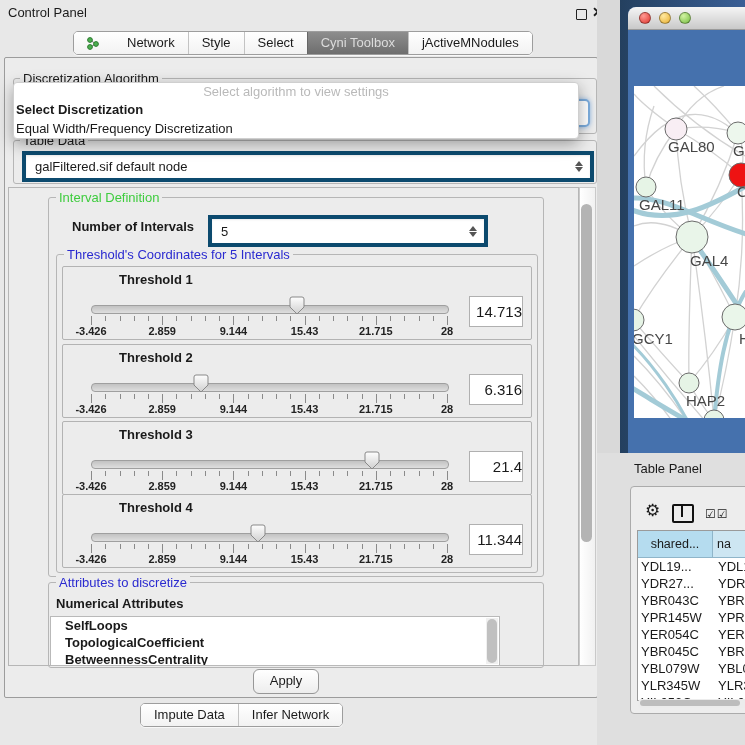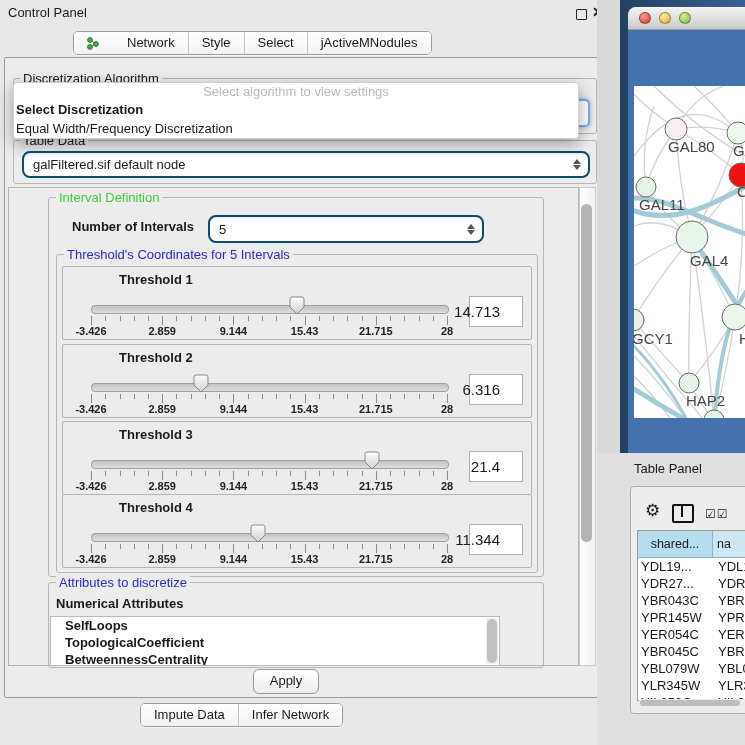--- a/index.html
+++ b/index.html
@@ -31,21 +31,21 @@
   
   .focus-combo{left:450px;top:99px;width:136px;height:24px;background:#fff;border-radius:5px;
                border:2px solid #7cacdc;box-shadow:0 0 5px #8ab4e2;z-index:3;}
   .popup{left:13px;top:82px;width:564px;height:55px;background:#fff;border:1px solid #cfcfcf;
          border-radius:4px;box-shadow:0 5px 16px rgba(0,0,0,.35);z-index:5;}
   .popup .ph{height:17px;line-height:17px;text-align:center;color:#b9b9b9;}
   .popup .it{height:19px;line-height:19px;padding-left:2px;}
   .popup .it.b{font-weight:bold;}
 
   
-  .combo{background:#fff;border:2px solid #0c4a6e;border-radius:8px;display:flex;
+  .combo{background:#fff;border:4px solid #0c4a6e;border-radius:0;display:flex;
          align-items:center;box-shadow:inset 0 1px 2px rgba(0,0,0,.08);}
   .combo .txt{flex:1;padding-left:9px;overflow:hidden;white-space:nowrap;}
   .spin{width:9px;margin-right:7px;display:flex;flex-direction:column;align-items:center;gap:1px;}
   .spin i{width:0;height:0;border-left:4px solid transparent;border-right:4px solid transparent;}
   .spin .up{border-bottom:5px solid #555;} .spin .dn{border-top:5px solid #555;}
 
   
   .vscroll{background:linear-gradient(90deg,#ffffff,#f1f1f1);border:1px solid #c9c9c9;}
   .vthumb{position:absolute;left:1px;width:11px;background:#b4b4b4;border-radius:6px;}
   .hscroll{background:#ececec;border-radius:4px;}
@@ -57,21 +57,21 @@
   .thr-title{position:absolute;left:8px;top:5px;font-weight:bold;margin-left:48px;}
   .slider{position:absolute;left:0;top:0;width:400px;height:72px;}
   .track{position:absolute;left:28px;top:38px;width:356px;height:7px;background:linear-gradient(#c2c2c2,#dedede);
          border:1px solid #9f9f9f;border-radius:4px;}
   .tick{position:absolute;top:49px;width:1px;height:5px;background:#8a8a8a;}
   .tick.major{height:9px;}
   .scale-lbl{position:absolute;top:58px;transform:translateX(-50%);font-size:11px;font-weight:bold;color:#222;}
   .thumb{position:absolute;top:29px;width:16px;height:19px;}
   .thr-valbox{position:absolute;left:406px;top:29px;width:54px;height:31px;background:#fff;
               border:1px solid #b0b0b0;display:flex;align-items:center;justify-content:flex-end;
-              padding-right:22px;box-sizing:border-box;font-size:15px;}
+              padding-right:0;box-sizing:border-box;font-size:15px;}
 
   
   .listbox{left:50px;top:616px;width:448px;height:48px;background:#fff;border:1px solid #b9b9b9;overflow:hidden;font-weight:bold;}
   .listbox .li{height:17px;line-height:17px;padding-left:14px;}
   .list-vscroll{position:absolute;right:1px;top:1px;width:12px;height:46px;background:#f0f0f0;}
   .list-vthumb{position:absolute;left:1px;top:1px;width:10px;height:44px;background:#c0c0c0;border-radius:5px;}
 
   .apply-btn{left:253px;top:669px;width:64px;height:23px;background:linear-gradient(#ffffff,#ededed);
              border:1px solid #979797;border-radius:6px;text-align:center;line-height:22px;}
 
@@ -117,20 +117,23 @@
       <circle cx="3" cy="10" r="2.4" fill="#4caf50" stroke="#2d7a30"></circle>
       <circle cx="9" cy="7" r="2.4" fill="#4caf50" stroke="#2d7a30"></circle>
     </svg>
     <span>Network</span>
   </div>
   <div class="s">
       <span>Style</span>
     </div>
   <div class="s">
       <span>Select</span>
+    </div>
+  <div class="s active">
+      <span>Cyni Toolbox</span>
     </div>
   <div class="s">
       <span>jActiveMNodules</span>
     </div>
 </div>
 
 <div class="abs mainpanel"></div>
 
 <div class="abs group" style="left:13px;top:78px;width:582px;height:54px;"></div>
 <div class="abs gtitle" style="left:20px;top:71px;">Discretization Algorithm</div>

